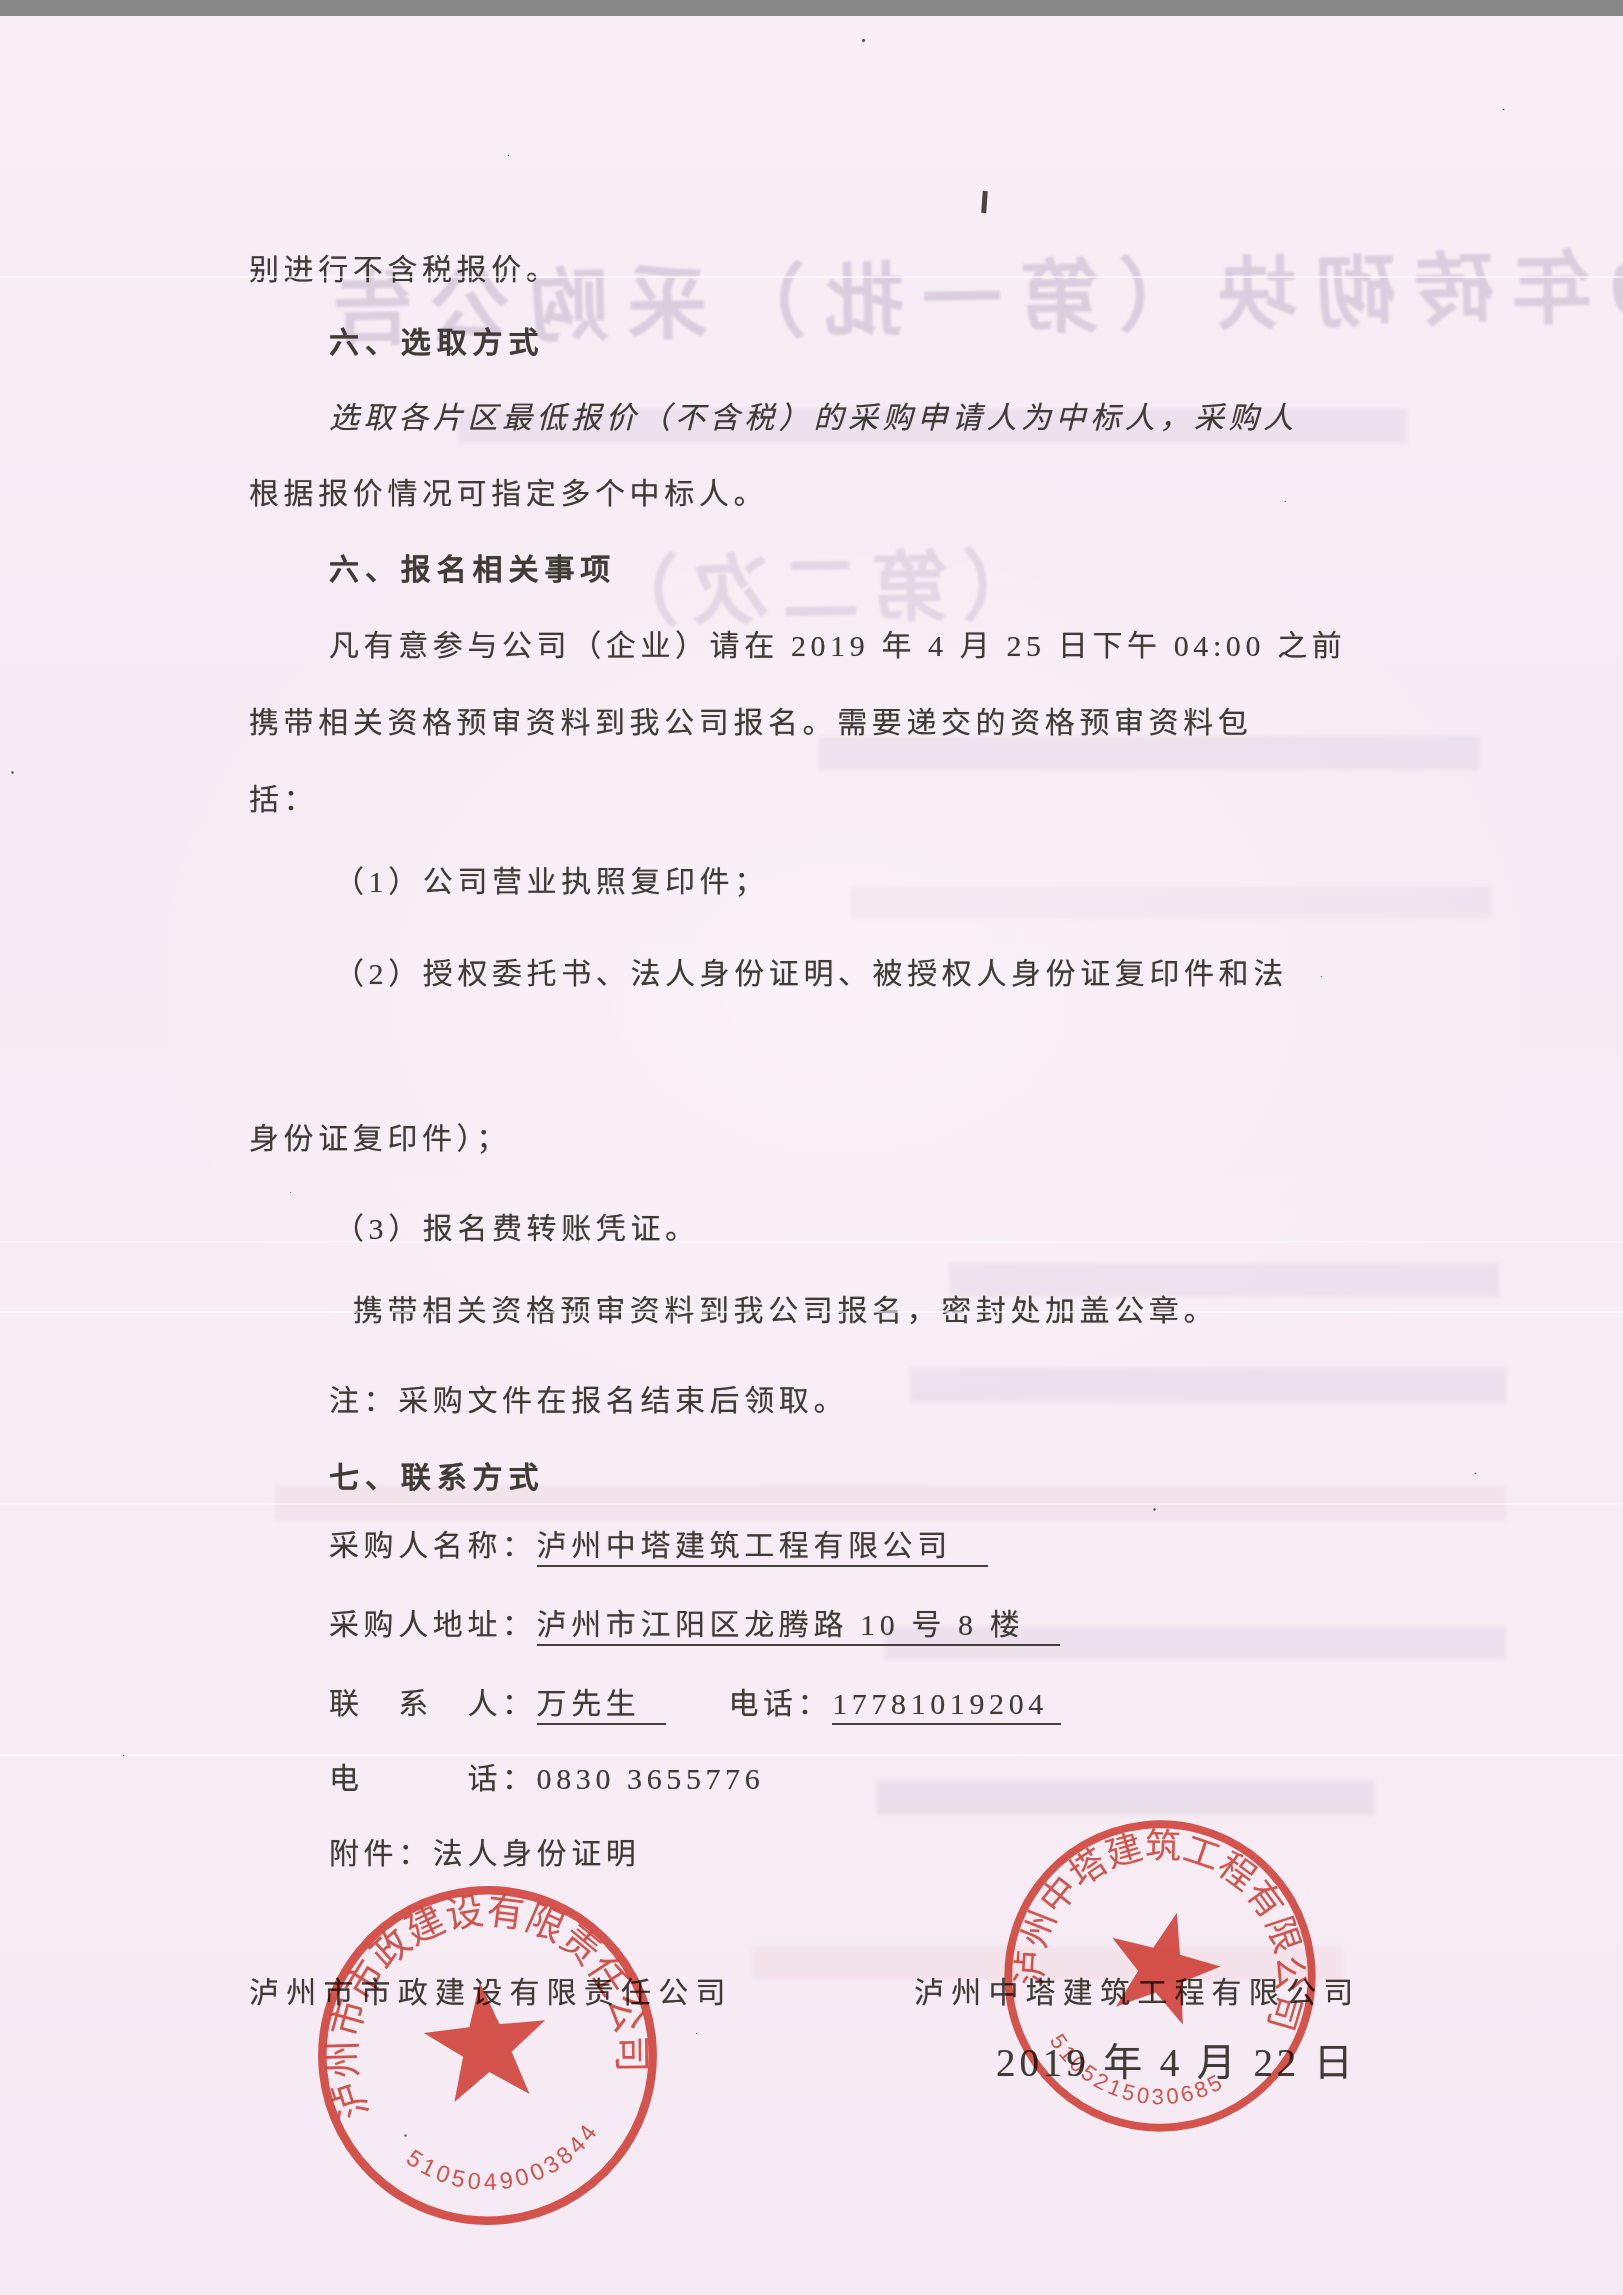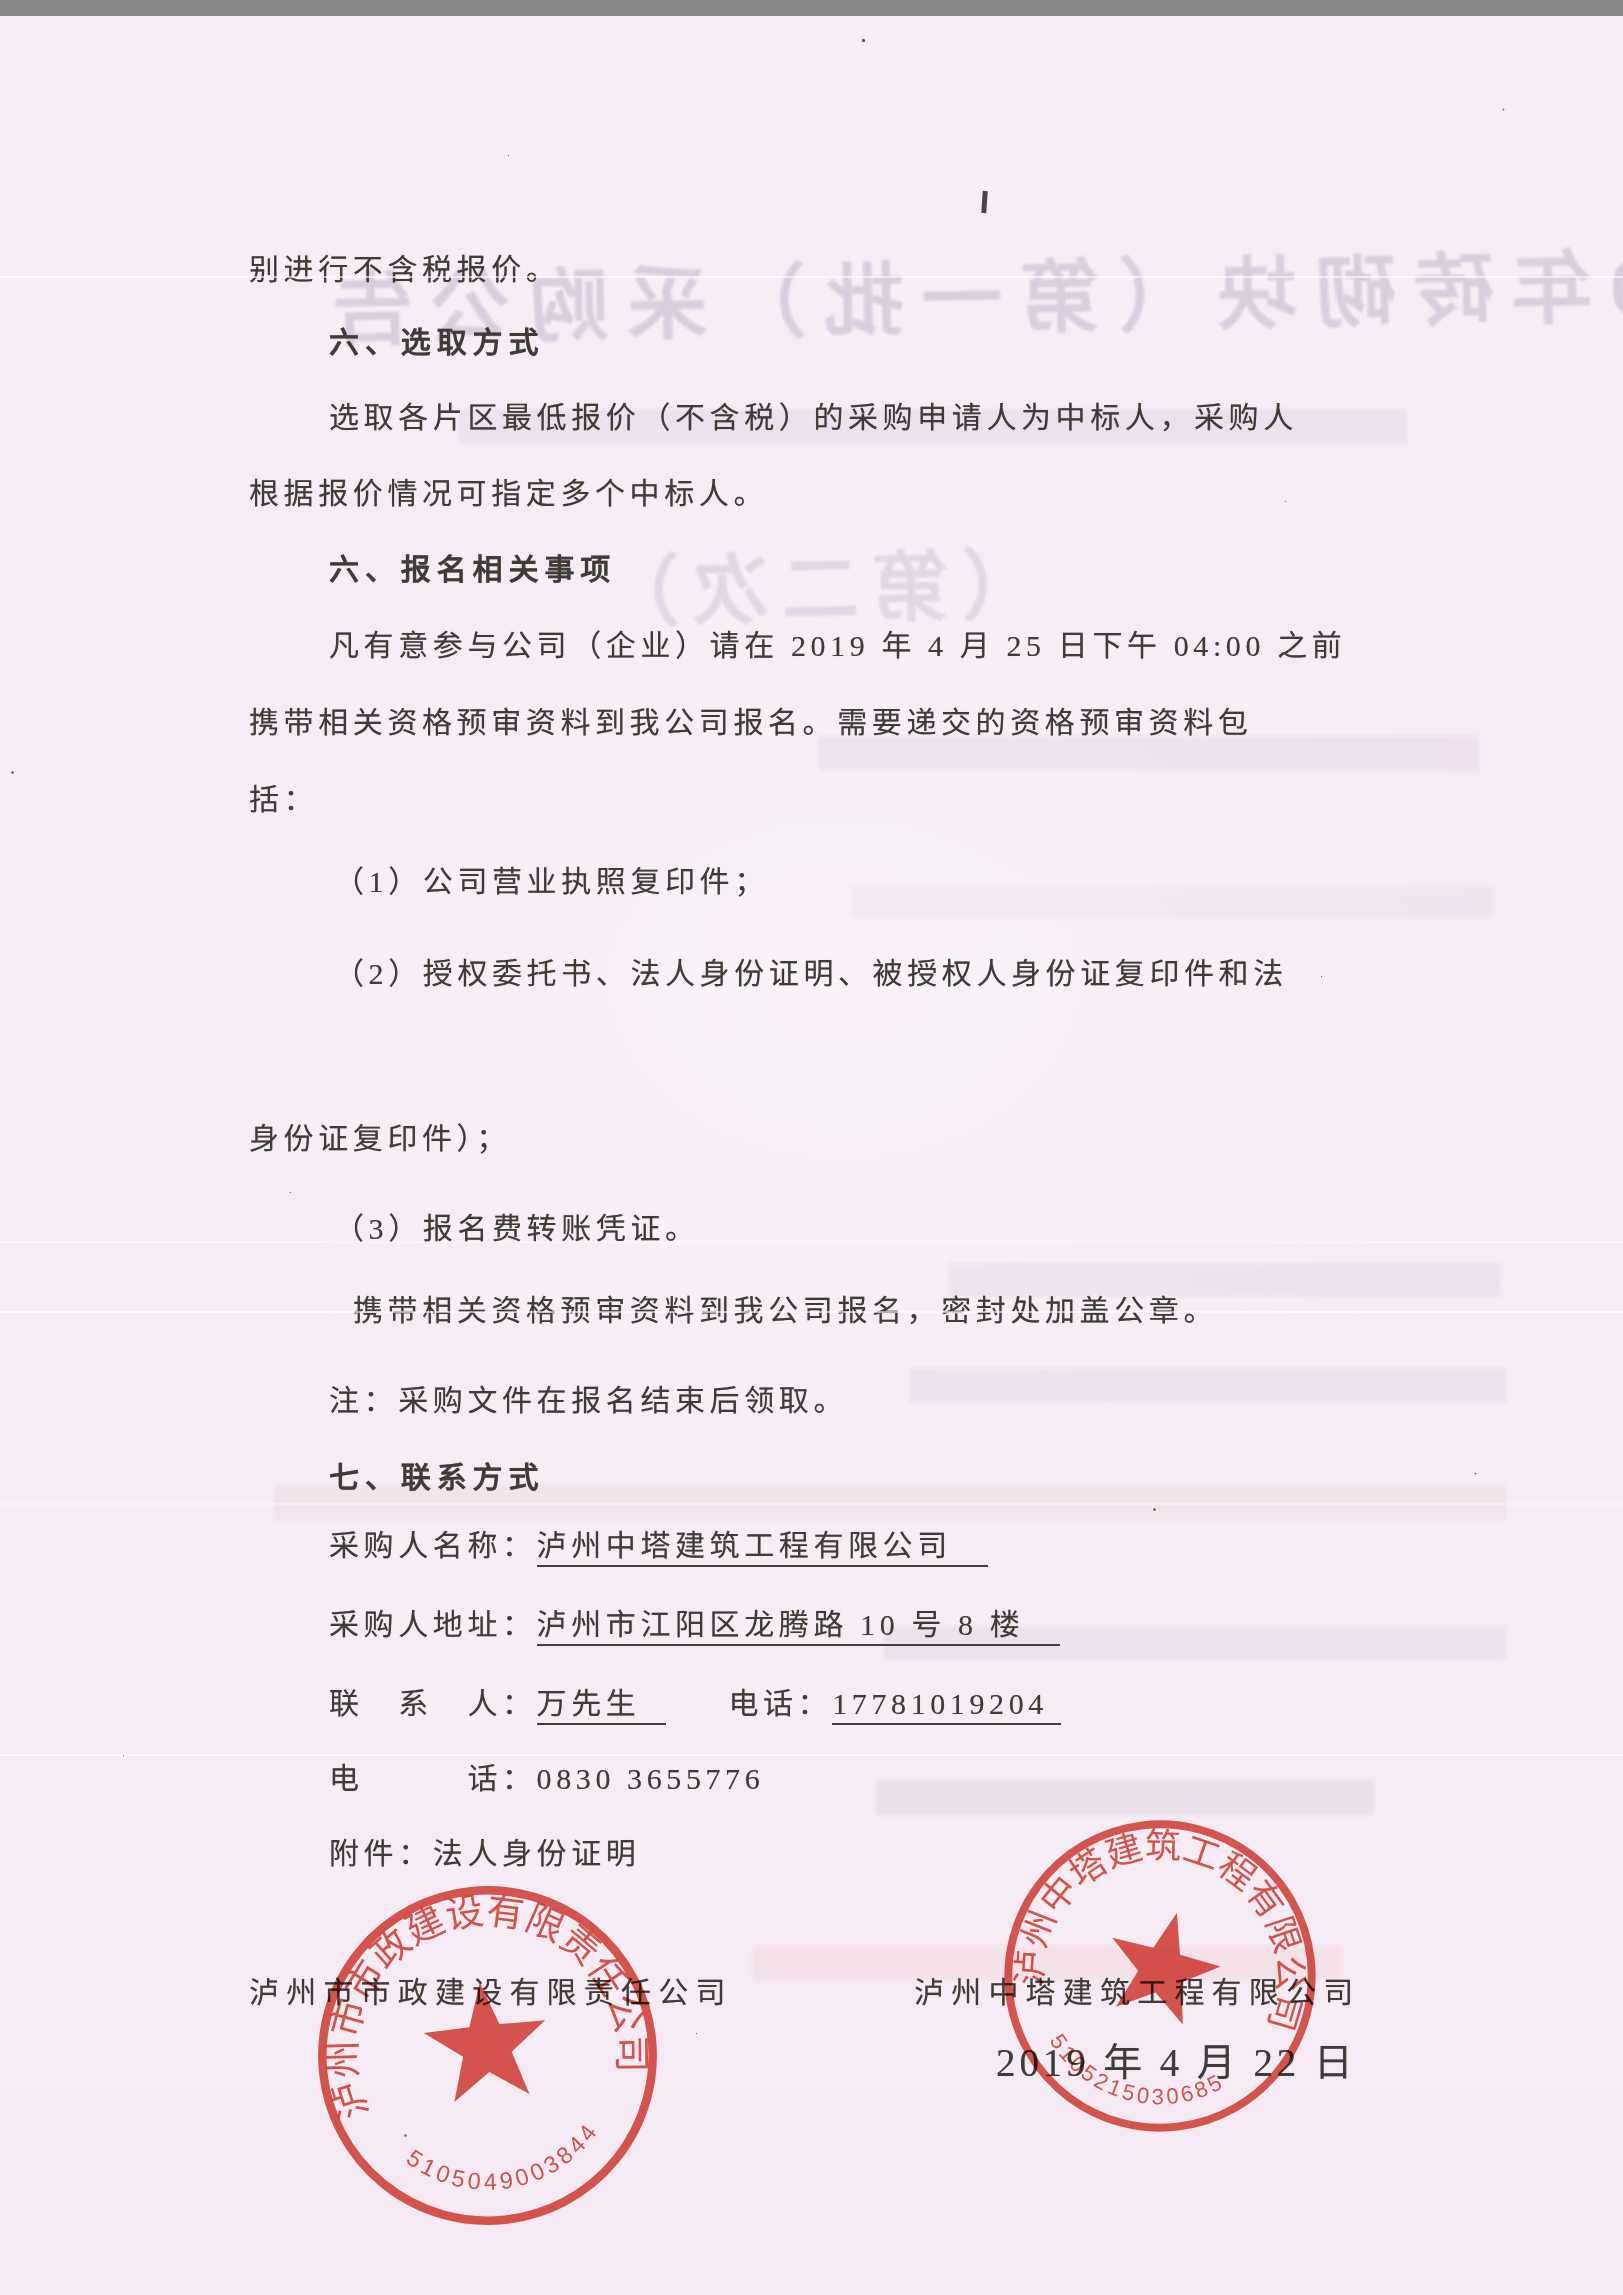--- a/index.html
+++ b/index.html
@@ -63,21 +63,21 @@
   <div class="ghost" style="left:949px;top:1247px;width:550px;height:34px;background:rgba(154,130,165,0.10);"></div>
   <div class="ghost" style="left:910px;top:1352px;width:596px;height:34px;background:rgba(154,130,165,0.11);"></div>
   <div class="ghost" style="left:275px;top:1469px;width:1231px;height:35px;background:rgba(196,96,96,0.07);"></div>
   <div class="ghost" style="left:884px;top:1610px;width:622px;height:34px;background:rgba(154,130,165,0.10);"></div>
   <div class="ghost" style="left:877px;top:1764px;width:497px;height:35px;background:rgba(154,130,165,0.13);"></div>
   <div class="ghost" style="left:753px;top:1931px;width:589px;height:33px;background:rgba(214,70,60,0.06);"></div>
 
   <div class="ln" style="left:249px;top:229px;">别进行不含税报价。</div>
 
   <div class="ln hd" style="left:329px;top:302px;">六、选取方式</div>
-  <div class="ln" style="left:329px;top:377px;">选取各片区最低报价（不含税）的采购申请人为中标人，采购人</div>
+  <div class="ln" style="left:329px;top:377px;font-style:italic;">选取各片区最低报价（不含税）的采购申请人为中标人，采购人</div>
   <div class="ln" style="left:249px;top:453px;">根据报价情况可指定多个中标人。</div>
 
   <div class="ln hd" style="left:329px;top:529px;">六、报名相关事项</div>
   <div class="ln" style="left:329px;top:605px;">凡有意参与公司（企业）请在 2019 年 4 月 25 日下午 04:00 之前</div>
   <div class="ln" style="left:249px;top:682px;">携带相关资格预审资料到我公司报名。需要递交的资格预审资料包</div>
   <div class="ln" style="left:249px;top:759px;">括：</div>
 
   <div class="ln" style="left:334px;top:841px;">（1）公司营业执照复印件；</div>
   <div class="ln" style="left:334px;top:933px;">（2）授权委托书、法人身份证明、被授权人身份证复印件和法</div>
   <div class="ln" style="left:249px;top:1098px;text-align:right;">身份证复印件）；</div>

